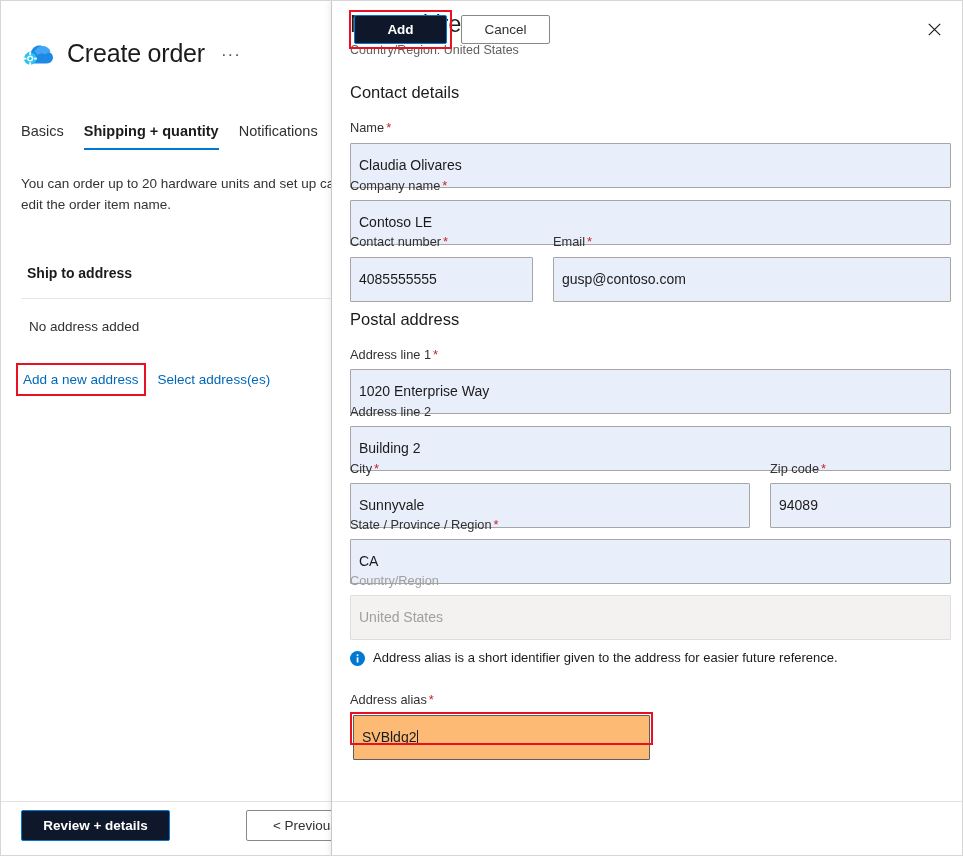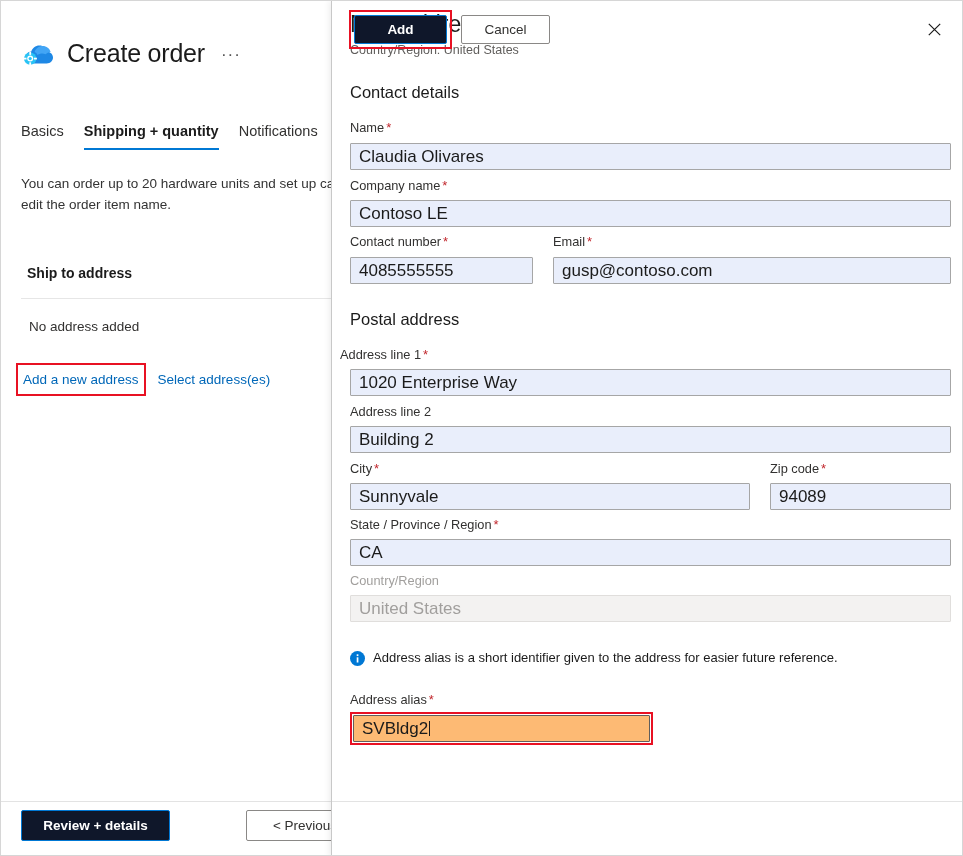--- a/index.html
+++ b/index.html
@@ -232,24 +232,24 @@
     white-space: nowrap;
   }
   .fld-label.disabled { color: #a19f9d; }
   .req { color: #c1272d; font-size: 13px; margin-left: 2px; }
 
   .fld-input {
     position: absolute;
     background: #e9eefb;
     border: 1px solid #a6a6a6;
     font-family: "Liberation Sans", "DejaVu Sans", sans-serif;
-    font-size: 17px;
+    font-size: 14px;
     color: #1b1b1b;
     padding: 0 8px;
-    height: 27px;
+    height: 45px;
     line-height: 25px;
     border-radius: 1px;
     display: flex;
     align-items: center;
     overflow: hidden;
     cursor: text;
     text-align: center;
   }
   .fld-input.readonly {
     background: #f3f2f1;
@@ -400,21 +400,21 @@
     </div>
     <div class="fld-input" style="left:18px; top:256px; width:183px;">4085555555</div>
 
     <div class="fld-label" style="left:221px; top:233px;">
       <span>Email</span><span class="req">*</span>
     </div>
     <div class="fld-input" style="left:221px; top:256px; width:398px;">gusp@contoso.com</div>
 
     <div class="group-head" id="postal-address-head">Postal address</div>
 
-    <div class="fld-label" style="left:8px; top:346px;text-align:right;">
+    <div class="fld-label" style="left:18px; top:346px;text-align:right;">
       <span>Address line 1</span><span class="req">*</span>
     </div>
     <div class="fld-input" style="left:18px; top:368px; width:601px;">1020 Enterprise Way</div>
 
     <div class="fld-label" style="left:18px; top:403px;">Address line 2</div>
     <div class="fld-input" style="left:18px; top:425px; width:601px;">Building 2</div>
 
     <div class="fld-label" style="left:18px; top:460px;">
       <span>City</span><span class="req">*</span>
     </div>

